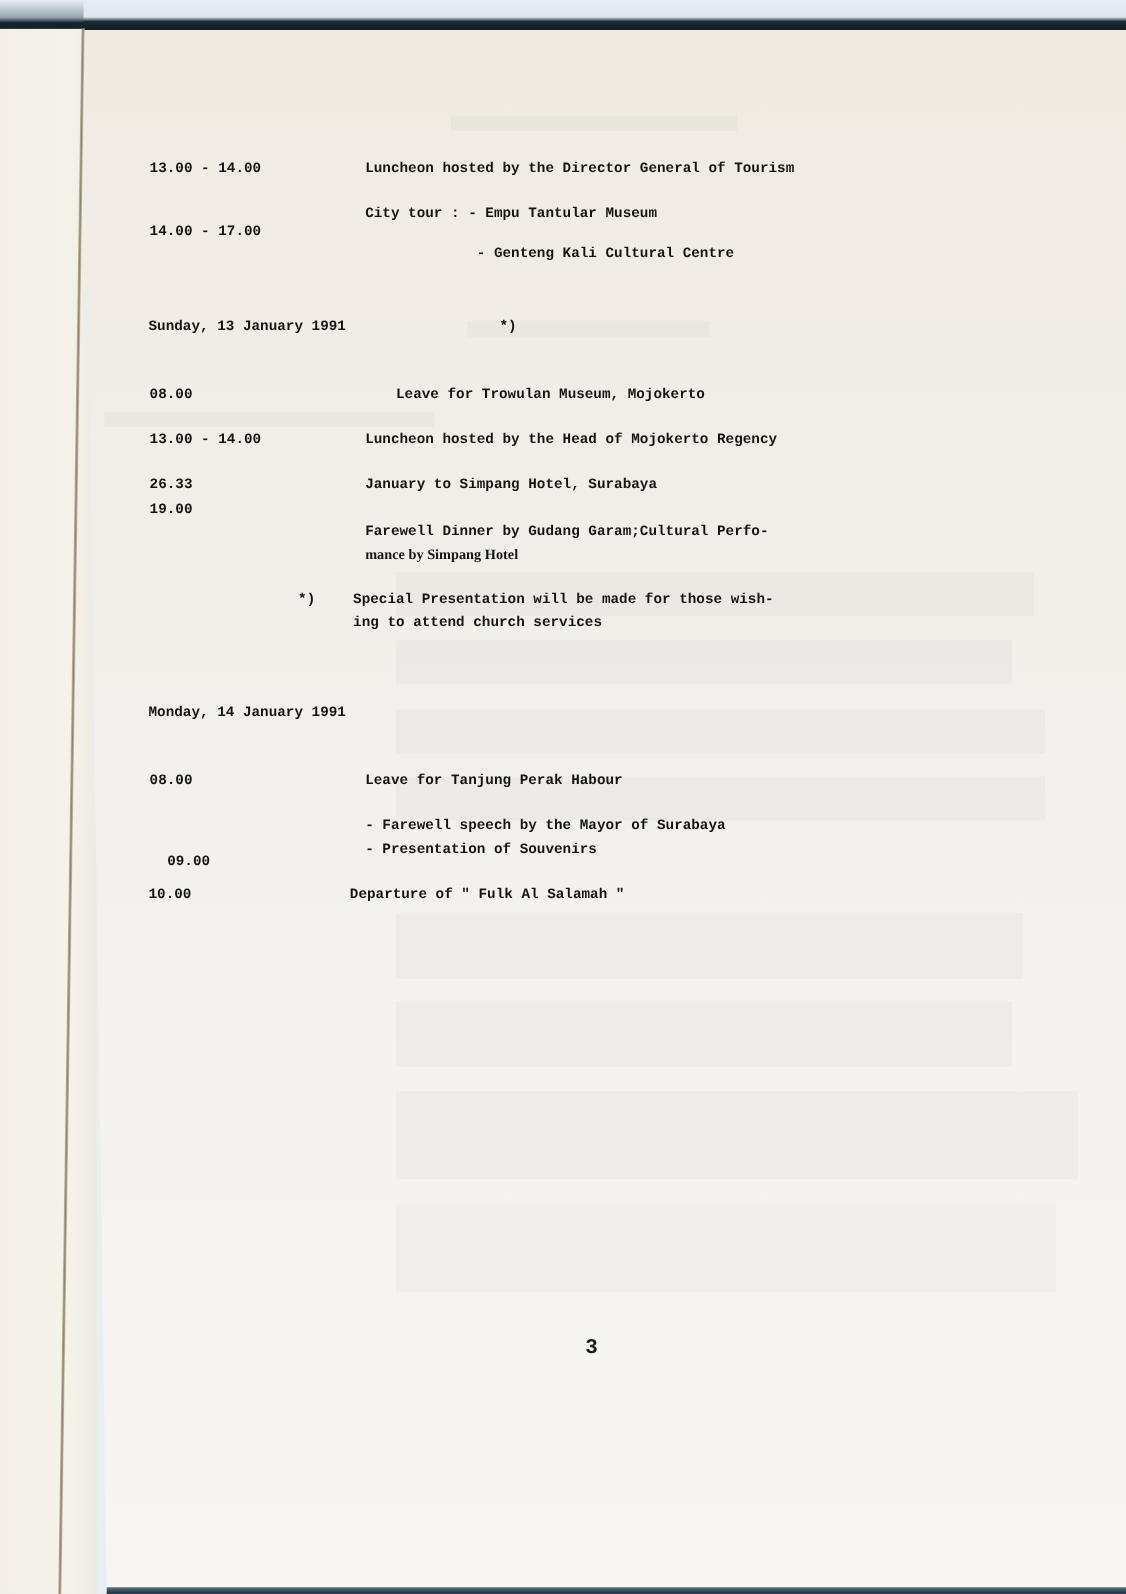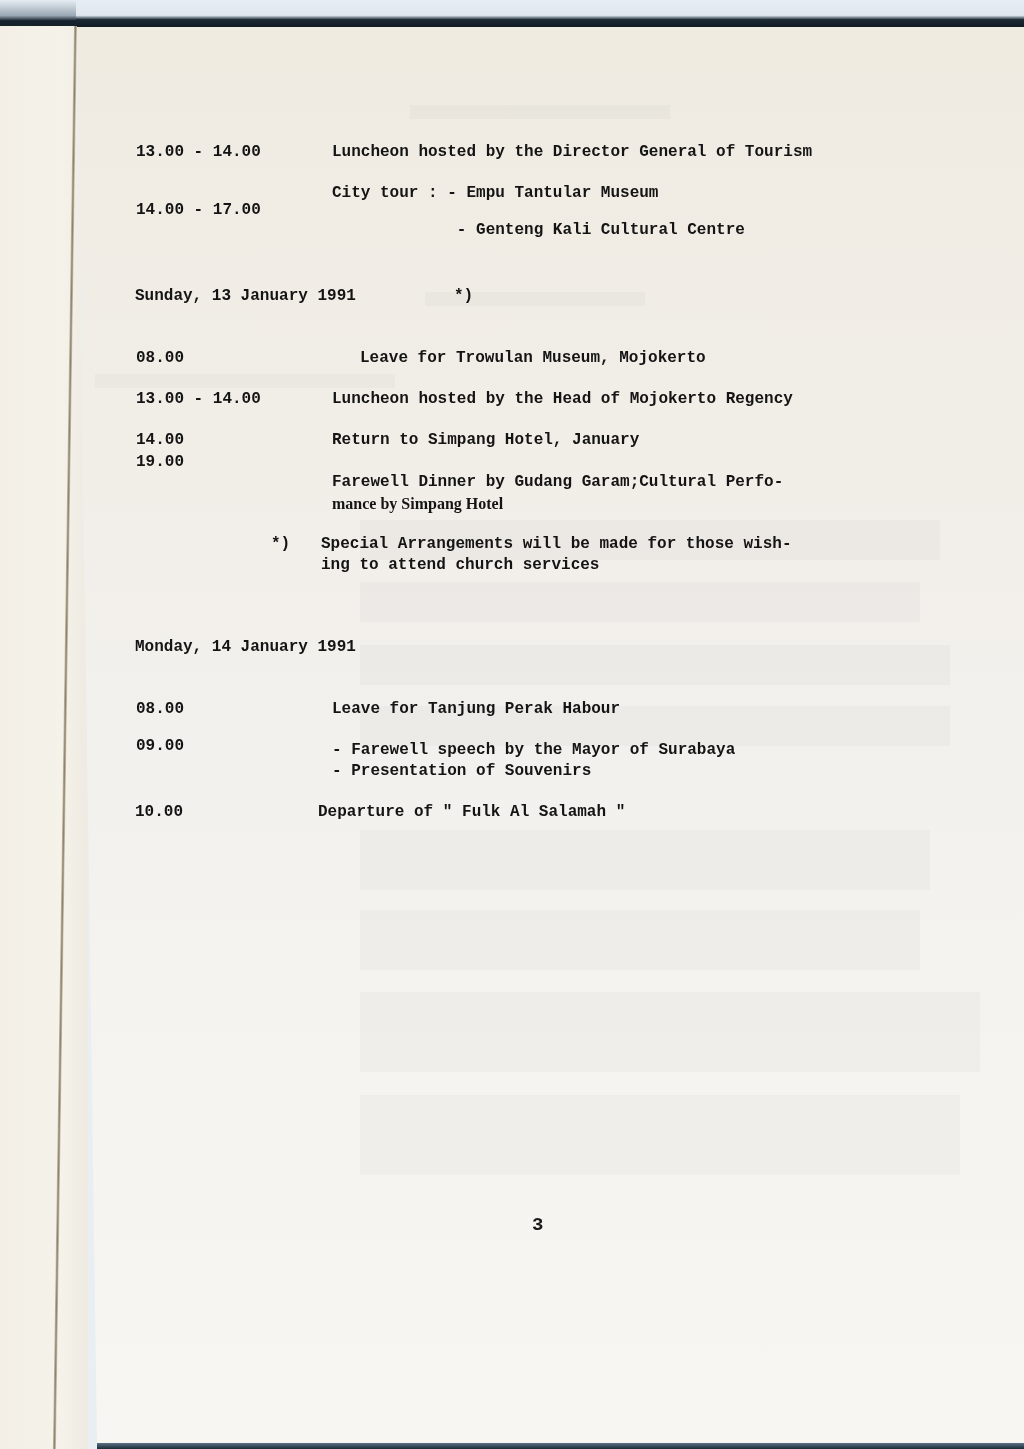--- a/index.html
+++ b/index.html
@@ -64,21 +64,21 @@
       font-size: 19px;
       font-weight: bold;
       white-space: pre;
       pointer-events: none;
     }
 
     
     .txt {
       position: absolute;
       color: #141414;
-      font-size: 16px;
+      font-size: 13px;
       font-weight: bold;
       line-height: 21px;
       white-space: pre;
       letter-spacing: 0px;
     }
     .time { left: 136px; }
     .desc { left: 332px; }
     .day-heading { left: 135px; font-weight: bold; }
     .note-mark { left: 271px; }
     .page-number {
@@ -121,36 +121,36 @@
 
 <div class="txt day-heading" style="top:286px;">Sunday, 13 January 1991</div>
 <div class="txt" style="top:286px; left:454px;">*)</div>
 
 <div class="txt time" style="top:348px;">08.00</div>
 <div class="txt desc" style="top:348px;margin-left:28px;">Leave for Trowulan Museum, Mojokerto</div>
 
 <div class="txt time" style="top:389px;">13.00 - 14.00</div>
 <div class="txt desc" style="top:389px;">Luncheon hosted by the Head of Mojokerto Regency</div>
 
-<div class="txt time" style="top:430px;">14.00</div>
-<div class="txt desc" style="top:430px;">Return to Simpang Hotel, January</div>
+<div class="txt time" style="top:430px;">26.33</div>
+<div class="txt desc" style="top:430px;">January to Simpang Hotel, Surabaya</div>
 
 <div class="txt time" style="top:452px;">19.00</div>
 <div class="txt desc" style="top:472px;">Farewell Dinner by Gudang Garam;Cultural Perfo-</div>
 <div class="txt desc" style="top:493px;font-family:Liberation Serif, serif;">mance by Simpang Hotel</div>
 
 <div class="txt note-mark" style="top:534px;">*)</div>
-<div class="txt" style="top:534px; left:321px;">Special Arrangements will be made for those wish-</div>
+<div class="txt" style="top:534px; left:321px;">Special Presentation will be made for those wish-</div>
 <div class="txt" style="top:555px; left:321px;">ing to attend church services</div>
 
 <div class="txt day-heading" style="top:637px;">Monday, 14 January 1991</div>
 
 <div class="txt time" style="top:699px;">08.00</div>
 <div class="txt desc" style="top:699px;">Leave for Tanjung Perak Habour</div>
 
-<div class="txt time" style="top:736px;">09.00</div>
+<div class="txt time" style="top:772px;margin-left:16px;">09.00</div>
 <div class="txt desc" style="top:740px;">- Farewell speech by the Mayor of Surabaya</div>
 <div class="txt desc" style="top:761px;">- Presentation of Souvenirs</div>
 
 <div class="txt time" style="top:802px; left:135px;">10.00</div>
 <div class="txt desc" style="top:802px; left:318px;">Departure of " Fulk Al Salamah "</div>
 
 <div class="page-number">3</div>
 
 </body></html>

